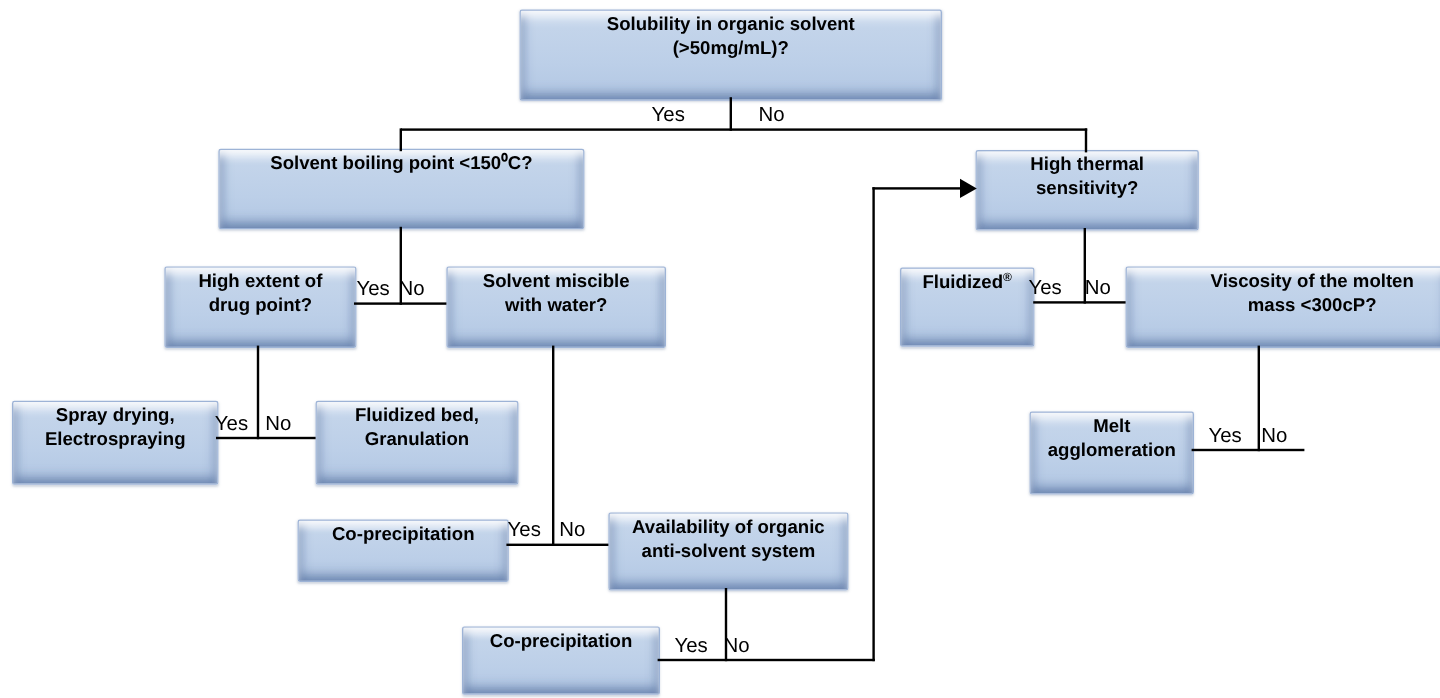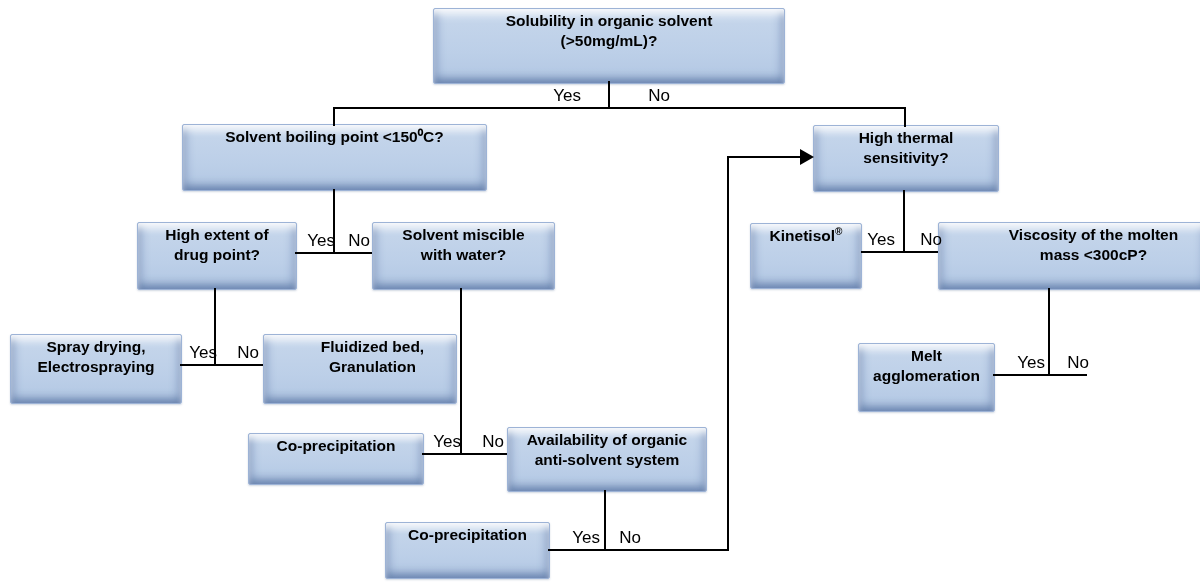--- a/index.html
+++ b/index.html
@@ -47,21 +47,21 @@
   }
   .hline, .vline {
     position: absolute;
     background: var(--line, #000000);
   }
   .hline { height: 2px; }
   .vline { width: 2px; }
   .yn {
     position: absolute;
     width: 38px;
-    text-align: right;
+    text-align: left;
     font-size: 17px;
     font-weight: 400;
     color: #000000;
     line-height: 20px;
   }
   .arrow-head {
     position: absolute;
     width: 0;
     height: 0;
     border-top: 8px solid transparent;
@@ -86,40 +86,40 @@
 drug point?</span>
   </div>
   <div class="node" style="left:10px;  top:334px; width:170px; height:68px;">
     <span class="node-text">Spray drying,
 Electrospraying</span>
   </div>
   <div class="node" style="left:372px; top:222px; width:181px; height:66px;">
     <span class="node-text">Solvent miscible
 with water?</span>
   </div>
-  <div class="node" style="left:263px; top:334px; width:167px; height:68px;padding-left:25px;">
+  <div class="node" style="left:263px; top:334px; width:167px; height:68px;">
     <span class="node-text">Fluidized bed,
 Granulation</span>
   </div>
   <div class="node" style="left:248px; top:433px; width:174px; height:50px;">
     <span class="node-text">Co-precipitation</span>
   </div>
   <div class="node" style="left:507px; top:427px; width:198px; height:63px;">
     <span class="node-text">Availability of organic
 anti-solvent system</span>
   </div>
   <div class="node" style="left:385px; top:522px; width:163px; height:55px;">
     <span class="node-text">Co-precipitation</span>
   </div>
   <div class="node" style="left:813px; top:125px; width:184px; height:65px;">
     <span class="node-text">High thermal
 sensitivity?</span>
   </div>
   <div class="node" style="left:750px; top:223px; width:110px; height:64px;">
-    <span class="node-text"><span>Kinetisol</span><sup>®</sup></span>
+    <span class="node-text"><span>Fluidized</span><sup>®</sup></span>
   </div>
   <div class="node" style="left:938px; top:222px; width:225px; height:66px;padding-left:42px;">
     <span class="node-text">Viscosity of the molten
 mass &lt;300cP?</span>
   </div>
   <div class="node" style="left:858px; top:343px; width:135px; height:67px;">
     <span class="node-text">Melt
 agglomeration</span>
   </div>
 

